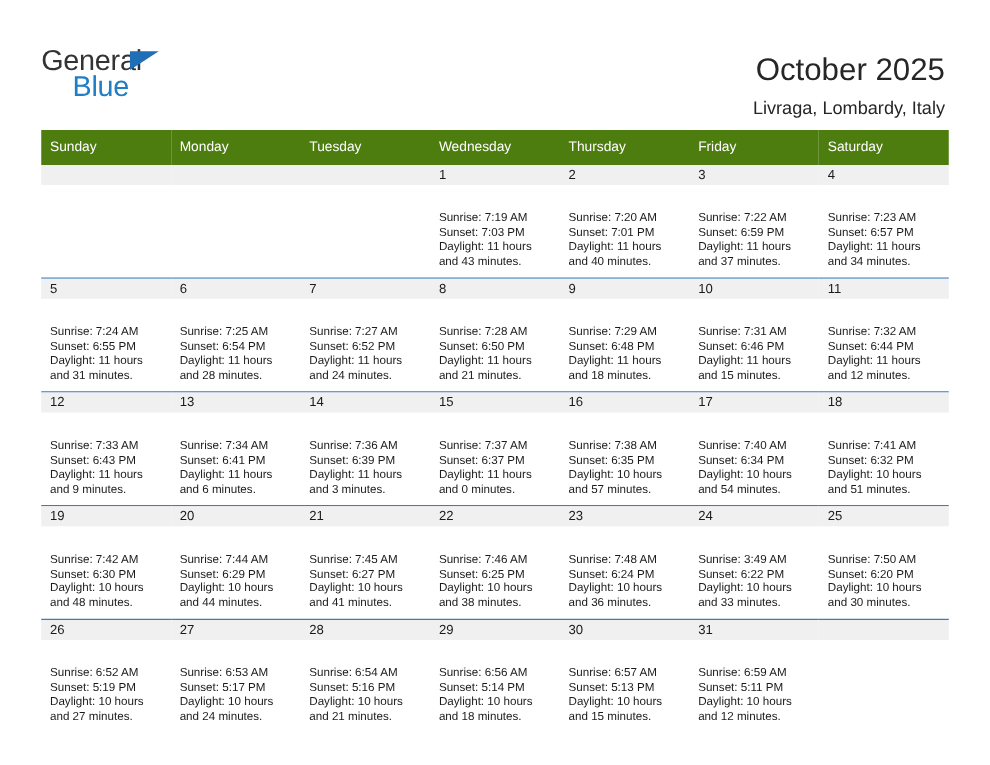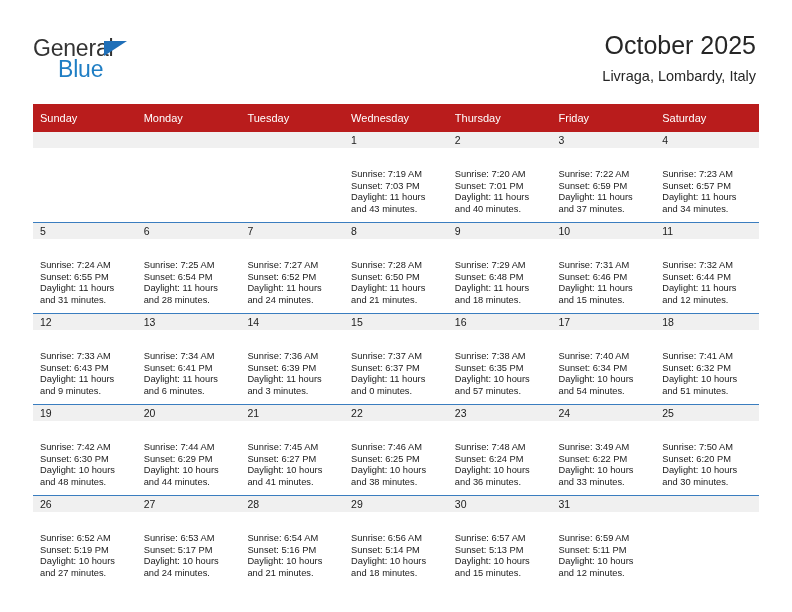--- a/index.html
+++ b/index.html
@@ -75,40 +75,41 @@
     position: absolute;
     right: 36px;
     top: 30px;
     text-align: right;
   }
   .cal-title {
     font-size: 25px;
     color: #262626;
     line-height: 30px;
     white-space: nowrap;
+    margin-top: 11px;
   }
   .cal-subtitle {
     font-size: 14.5px;
     color: #262626;
     line-height: 20px;
     margin-top: 6px;
     white-space: nowrap;
   }
 
   
   .calendar {
     position: absolute;
     left: 33px;
     top: 104px;
     width: 726px;
     border-collapse: collapse;
     table-layout: fixed;
   }
   .calendar th {
-    background: #b91c1c;
+    background: #4d7c0f;
     color: #ffffff;
     font-size: 11px;
     font-weight: normal;
     text-align: left;
     padding: 5px 0 5px 7px;
     height: 18px;
     border: none;
   }
   .calendar td {
     vertical-align: top;

